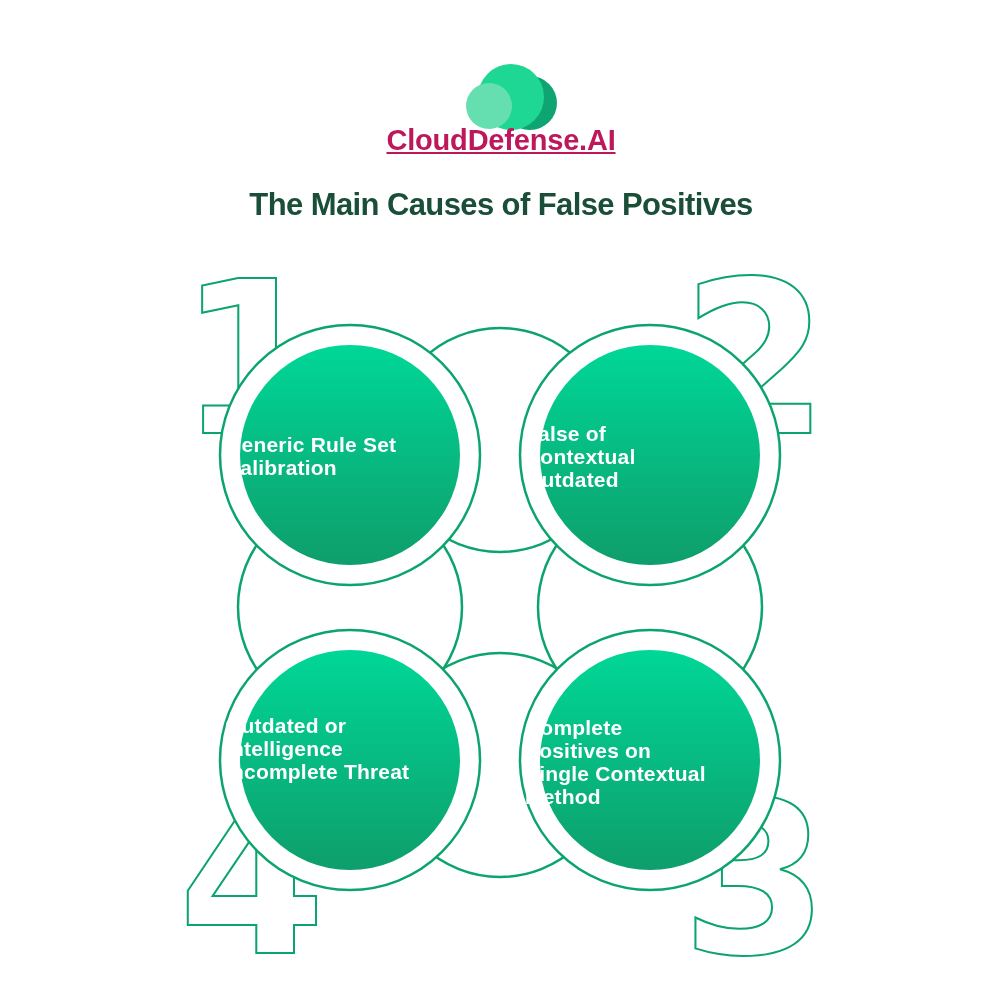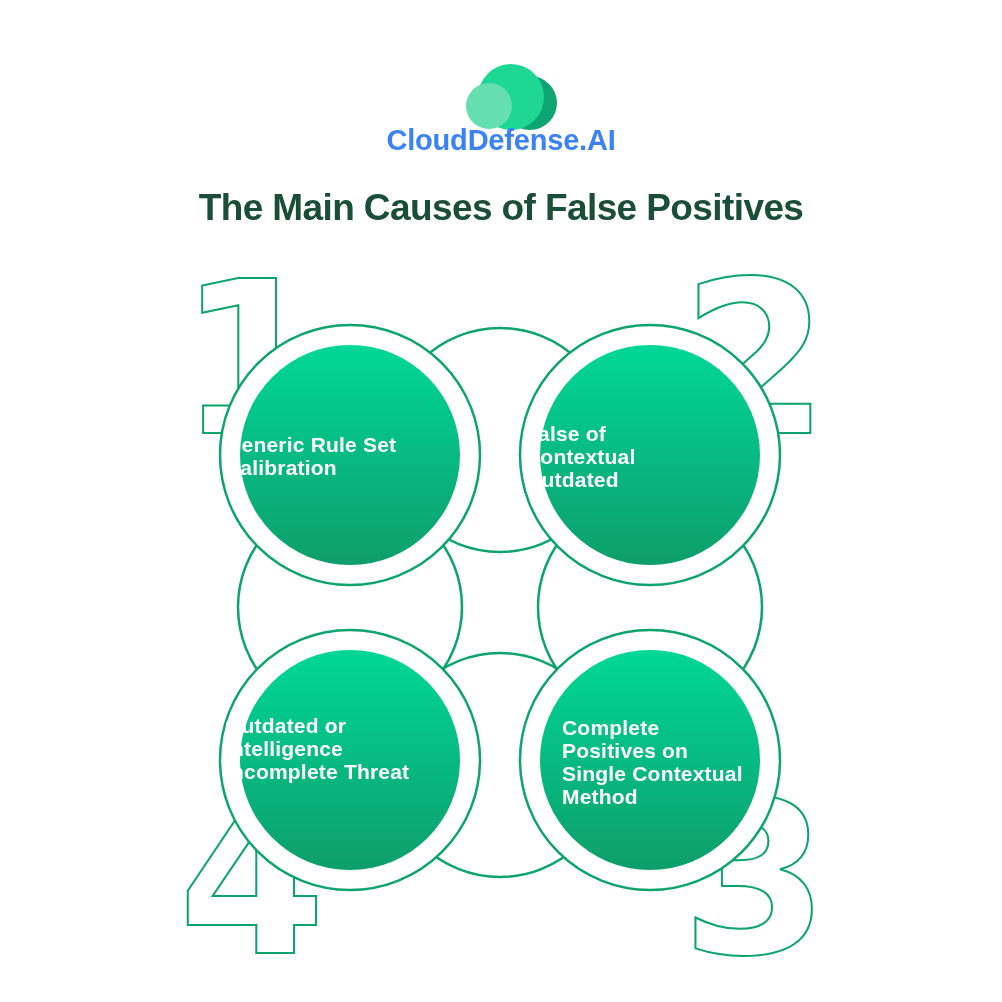--- a/index.html
+++ b/index.html
@@ -7,41 +7,41 @@
     position:relative;width:1002px;height:1002px;background:#ffffff;
     overflow:hidden;font-family:"Liberation Sans",sans-serif;
   }
   
   .logo-c{position:absolute;border-radius:50%;}
   .logo-dark  {left:503px;top:76px;width:54px;height:54px;background:#0FA573;}
   .logo-bright{left:478px;top:64px;width:66px;height:66px;background:#1FD795;}
   .logo-light {left:466px;top:83px;width:46px;height:46px;background:#66DFB0;}
   .brand{
     position:absolute;top:124px;left:0;width:1002px;text-align:center;
-    font-size:29px;font-weight:700;letter-spacing:-0.2px;color:#3b82f6;
+    font-size:29px;font-weight:700;letter-spacing:-0.2px;color:#be185d;text-decoration:underline;
   }
   
   .title{
     position:absolute;top:187px;left:0;width:1002px;text-align:center;
-    font-size:37px;font-weight:700;letter-spacing:-0.6px;color:#1A4E39;
+    font-size:31px;font-weight:700;letter-spacing:-0.6px;color:#1A4E39;
   }
   
   .diagram-svg{position:absolute;left:0;top:0;width:1002px;height:1002px;}
   .numeral{
     font-family:"DejaVu Sans",sans-serif;font-weight:700;font-size:212px;
   }
   .node-label{
     position:absolute;width:250px;transform:translate(-50%,-50%);
     color:#FFFFFF;font-size:21px;line-height:23px;
     font-weight:700;letter-spacing:0.2px;
   }
   .node-label .ln{display:block;}
   .pos-n1{left:350px;top:456px;}
   .pos-n2{left:650px;top:456px;}
-  .pos-n3{left:687px;top:762px;}
+  .pos-n3{left:650px;top:762px;}
   .pos-n4{left:350px;top:748px;}
 </style>
 </head>
 <body>
 
 <div class="stage">
 
   <div>
     <span class="logo-c logo-dark"></span>
     <span class="logo-c logo-bright"></span>

